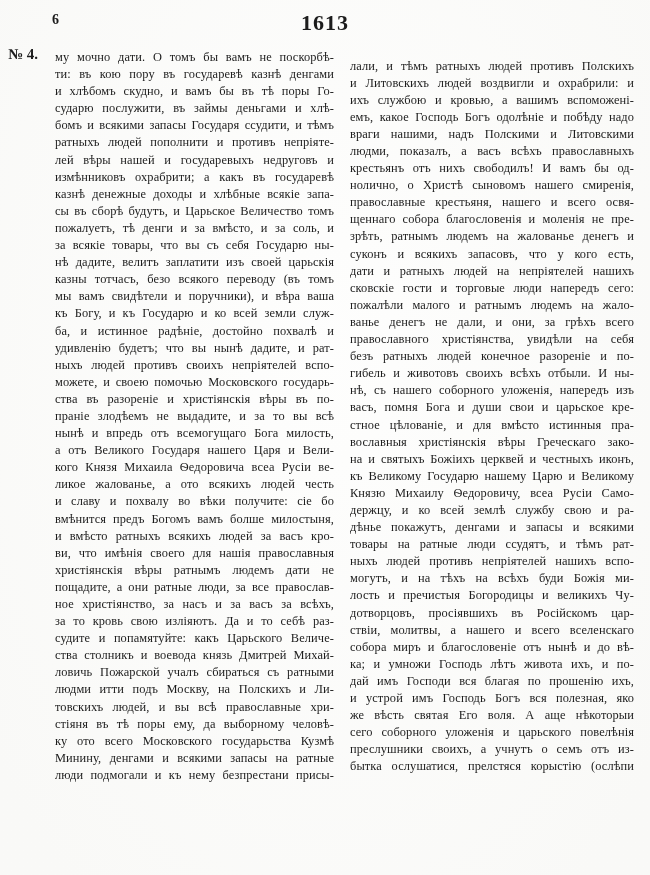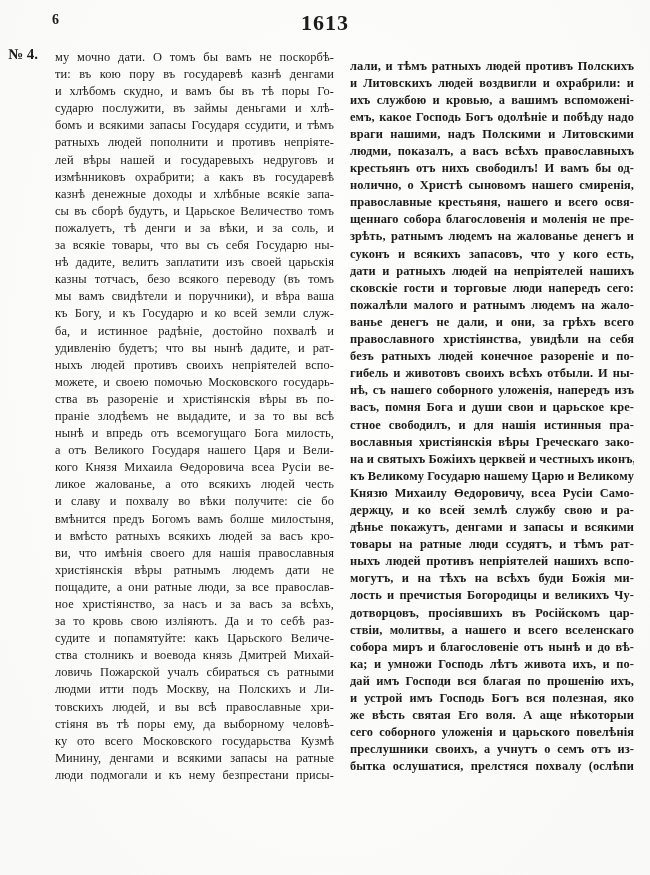--- a/index.html
+++ b/index.html
@@ -74,21 +74,20 @@
     line-height: 17.1px;
     font-size: 12.4px;
     text-align: justify;
     text-align-last: justify;
     white-space: nowrap;
     overflow: hidden;
     letter-spacing: 0.1px;
   }
   .col-right .line {
     width: 284px;
-    font-weight: bold;
   }
 </style>
 </head>
 <body>
 
 <div class="page">
 
   <div class="folio-number">6</div>
 
   <div class="year-header">1613</div>
@@ -100,21 +99,21 @@
         <div class="line">му мочно дати. О томъ бы вамъ не поскорбѣ-</div>
         <div class="line">ти: въ кою пору въ государевѣ казнѣ денгами</div>
         <div class="line">и хлѣбомъ скудно, и вамъ бы въ тѣ поры Го-</div>
         <div class="line">сударю послужити, въ займы деньгами и хлѣ-</div>
         <div class="line">бомъ и всякими запасы Государя ссудити, и тѣмъ</div>
         <div class="line">ратныхъ людей пополнити и противъ непріяте-</div>
         <div class="line">лей вѣры нашей и государевыхъ недруговъ и</div>
         <div class="line">измѣнниковъ охрабрити; а какъ въ государевѣ</div>
         <div class="line">казнѣ денежные доходы и хлѣбные всякіе запа-</div>
         <div class="line">сы въ сборѣ будутъ, и Царьское Величество томъ</div>
-        <div class="line">пожалуетъ, тѣ денги и за вѣки, и за соль, и</div>
+        <div class="line">пожалуетъ, тѣ денги и за вмѣсто, и за соль, и</div>
         <div class="line">за всякіе товары, что вы съ себя Государю ны-</div>
         <div class="line">нѣ дадите, велитъ заплатити изъ своей царьскія</div>
         <div class="line">казны тотчасъ, безо всякого переводу (въ томъ</div>
         <div class="line">мы вамъ свидѣтели и поручники), и вѣра ваша</div>
         <div class="line">къ Богу, и къ Государю и ко всей земли служ-</div>
         <div class="line">ба, и истинное радѣніе, достойно похвалѣ и</div>
         <div class="line">удивленію будетъ; что вы нынѣ дадите, и рат-</div>
         <div class="line">ныхъ людей противъ своихъ непріятелей вспо-</div>
         <div class="line">можете, и своею помочью Московского государь-</div>
         <div class="line">ства въ разореніе и христіянскія вѣры въ по-</div>
@@ -159,37 +158,37 @@
         <div class="line">суконъ и всякихъ запасовъ, что у кого есть,</div>
         <div class="line">дати и ратныхъ людей на непріятелей нашихъ</div>
         <div class="line">сковскіе гости и торговые люди напередъ сего:</div>
         <div class="line">пожалѣли малого и ратнымъ людемъ на жало-</div>
         <div class="line">ванье денегъ не дали, и они, за грѣхъ всего</div>
         <div class="line">православного христіянства, увидѣли на себя</div>
         <div class="line">безъ ратныхъ людей конечное разореніе и по-</div>
         <div class="line">гибель и животовъ своихъ всѣхъ отбыли. И ны-</div>
         <div class="line">нѣ, съ нашего соборного уложенія, напередъ изъ</div>
         <div class="line">васъ, помня Бога и души свои и царьское кре-</div>
-        <div class="line">стное свободилъ, и для нашія истинныя пра-</div>
+        <div class="line">стное цѣлованіе, и для вмѣсто истинныя пра-</div>
         <div class="line">вославныя христіянскія вѣры Греческаго зако-</div>
         <div class="line">на и святыхъ Божіихъ церквей и честныхъ иконъ,</div>
         <div class="line">къ Великому Государю нашему Царю и Великому</div>
         <div class="line">Князю Михаилу Ѳедоровичу, всеа Русіи Само-</div>
         <div class="line">держцу, и ко всей землѣ службу свою и ра-</div>
         <div class="line">дѣнье покажутъ, денгами и запасы и всякими</div>
         <div class="line">товары на ратные люди ссудятъ, и тѣмъ рат-</div>
         <div class="line">ныхъ людей противъ непріятелей нашихъ вспо-</div>
         <div class="line">могутъ, и на тѣхъ на всѣхъ буди Божія ми-</div>
         <div class="line">лость и пречистыя Богородицы и великихъ Чу-</div>
         <div class="line">дотворцовъ, просіявшихъ въ Російскомъ цар-</div>
         <div class="line">ствіи, молитвы, а нашего и всего вселенскаго</div>
         <div class="line">собора миръ и благословеніе отъ нынѣ и до вѣ-</div>
         <div class="line">ка; и умножи Господь лѣтъ живота ихъ, и по-</div>
         <div class="line">дай имъ Господи вся благая по прошенію ихъ,</div>
         <div class="line">и устрой имъ Господь Богъ вся полезная, яко</div>
         <div class="line">же вѣсть святая Его воля. А аще нѣкоторыи</div>
         <div class="line">сего соборного уложенія и царьского повелѣнія</div>
         <div class="line">преслушники своихъ, а учнутъ о семъ отъ из-</div>
-        <div class="line">бытка ослушатися, прелстяся похвалу (ослѣпи</div>
+        <div class="line">бытка ослушатися, прелстяся корыстію (ослѣпи</div>
       </div>
   </div>
 
 </div>
 
 </body></html>

